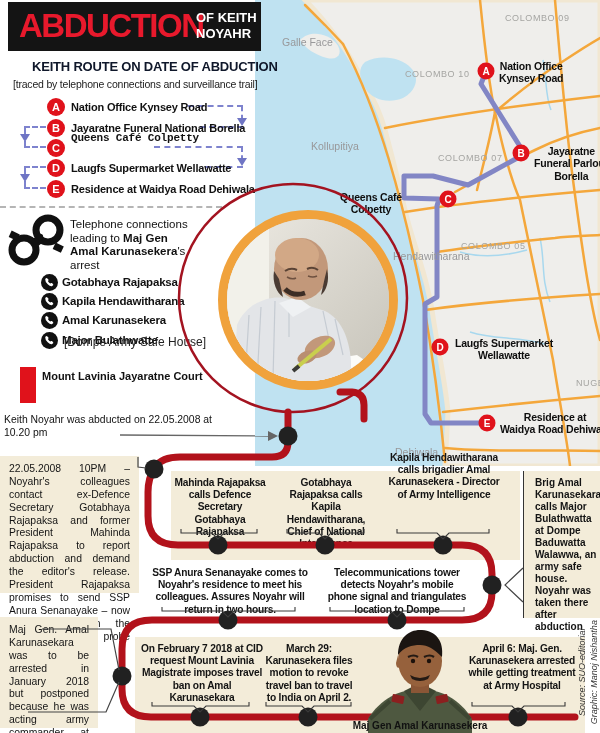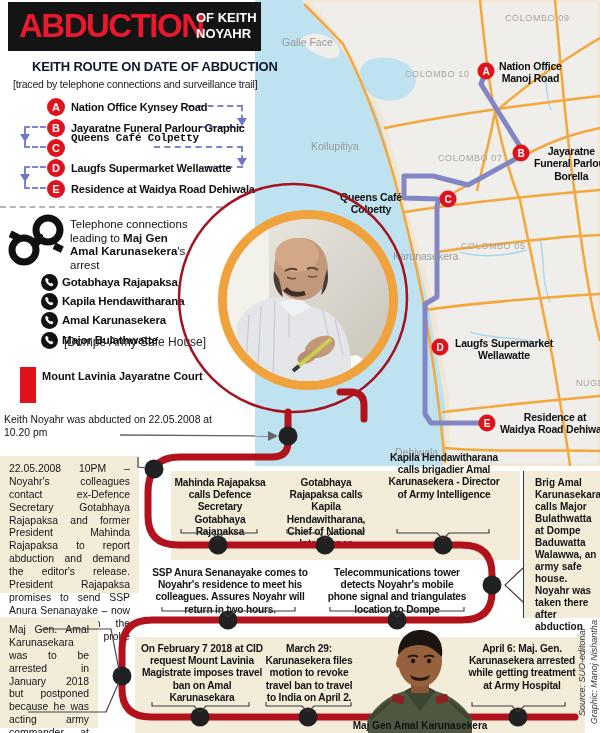--- a/index.html
+++ b/index.html
@@ -108,26 +108,26 @@
     </g>
   </svg>
   
   <div class="district" style="left:250px;top:13px;">COLOMBO 09</div>
   <div class="district" style="left:150px;top:69px;">COLOMBO 10</div>
   <div class="district" style="left:183px;top:153px;">COLOMBO 07</div>
   <div class="district" style="left:206px;top:241px;">COLOMBO 05</div>
   <div class="district" style="left:321px;top:378px;">NUGEGODA</div>
   <div class="place" style="left:27px;top:36px;">Galle Face</div>
   <div class="place" style="left:56px;top:140px;">Kollupitiya</div>
-  <div class="place" style="left:138px;top:250px;">Karunasekera</div>
+  <div class="place" style="left:138px;top:250px;">Hendawitharana</div>
   <div class="place" style="left:140px;top:446px;">Dehiwala</div>
   
   <div class="marker-label" style="left:244px;top:60px;">
     <div>Nation Office</div>
-    <div>Manoj Road</div>
+    <div>Kynsey Road</div>
   </div>
   <div class="marker-label" style="left:279px;top:145px;">
     <div>Jayaratne</div>
     <div>Funeral Parlour</div>
     <div>Borella</div>
   </div>
   <div class="marker-label" style="left:71px;top:191px;width:90px;text-align:center;">
     <div>Queens Café</div>
     <div>Colpetty</div>
   </div>
@@ -147,21 +147,21 @@
     <div>OF KEITH</div>
     <div>NOYAHR</div>
   </div>
 </div>
 <div class="abs route-heading">KEITH ROUTE ON DATE OF ABDUCTION</div>
 <div class="abs route-sub">[traced by telephone connections and surveillance trail]</div>
 
 <div class="abs stop-circle" style="left:47px;top:98px;">A</div>
 <div class="abs stop-label" style="top:101px;">Nation Office Kynsey Road</div>
 <div class="abs stop-circle" style="left:47px;top:119px;">B</div>
-<div class="abs stop-label" style="top:122px;">Jayaratne Funeral Parlour Graphic</div>
+<div class="abs stop-label" style="top:122px;">Jayaratne Funeral National Borella</div>
 <div class="abs stop-circle" style="left:47px;top:139px;">C</div>
 <div class="abs stop-label" style="top:132px;font-family:Liberation Mono, monospace;">Queens Café Colpetty</div>
 <div class="abs stop-circle" style="left:47px;top:159px;">D</div>
 <div class="abs stop-label" style="top:162px;">Laugfs Supermarket Wellawatte</div>
 <div class="abs stop-circle" style="left:47px;top:180px;">E</div>
 <div class="abs stop-label" style="top:183px;">Residence at Waidya Road Dehiwala</div>
 
 <div class="abs hdash" style="left:188px;top:105px;width:55px;"></div>
 <div class="abs vdash" style="left:241px;top:106px;height:14px;"></div>
 <div class="abs arrow-down" style="left:237px;top:118px;"></div>

